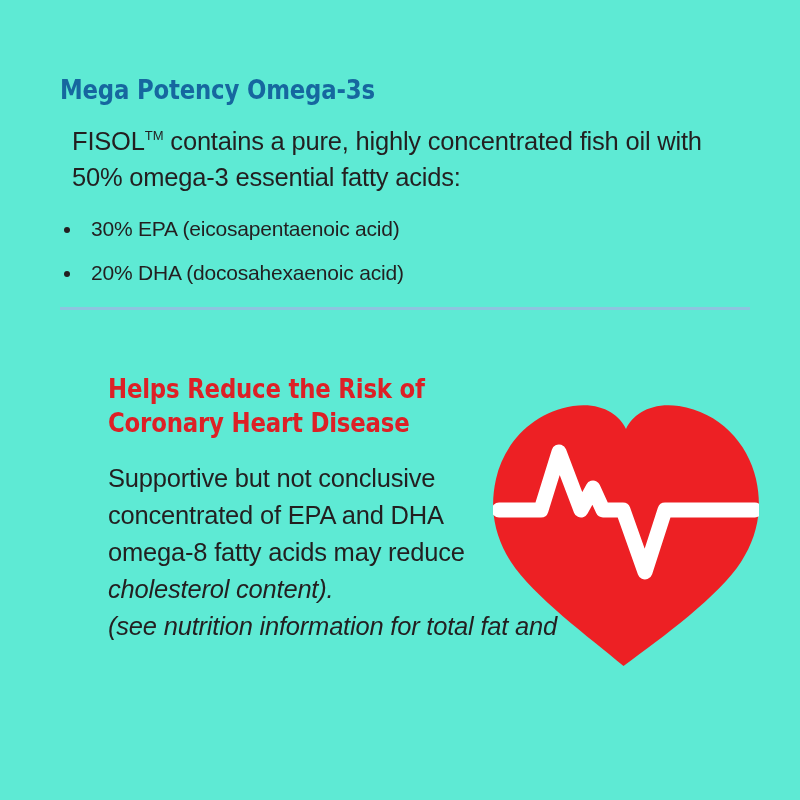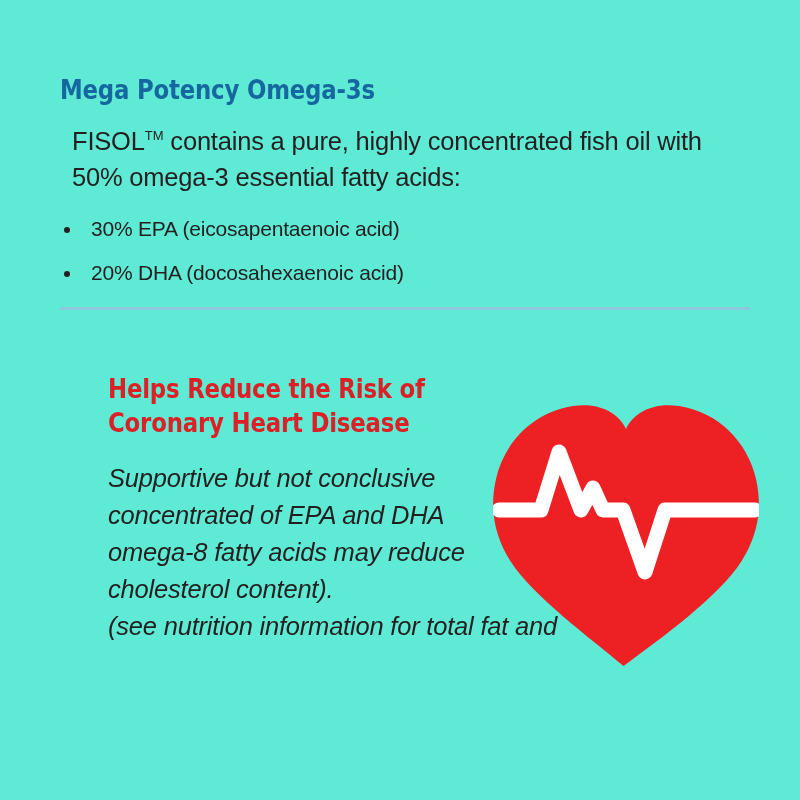--- a/index.html
+++ b/index.html
@@ -116,21 +116,20 @@
     font-family: "Liberation Sans", sans-serif;
     font-size: 25.5px;
     line-height: 37px;
     color: #231f20;
     margin: 20px 0 0 0;
     letter-spacing: -0.2px;
   }
   .para .line {
     display: block;
     white-space: nowrap;
-    font-style: italic;
   }
   .para .line.italic {
     font-style: italic;
   }
 
   
   .heart-graphic {
     position: absolute;
     left: 493px;
     top: 398px;

